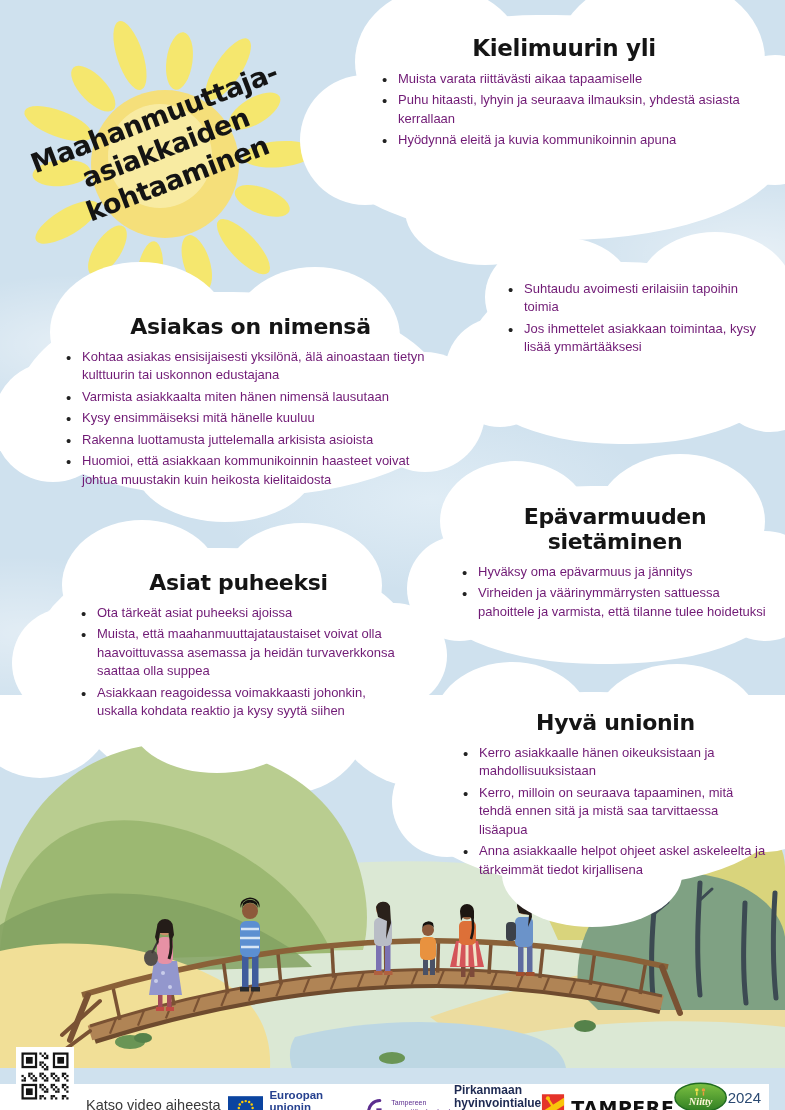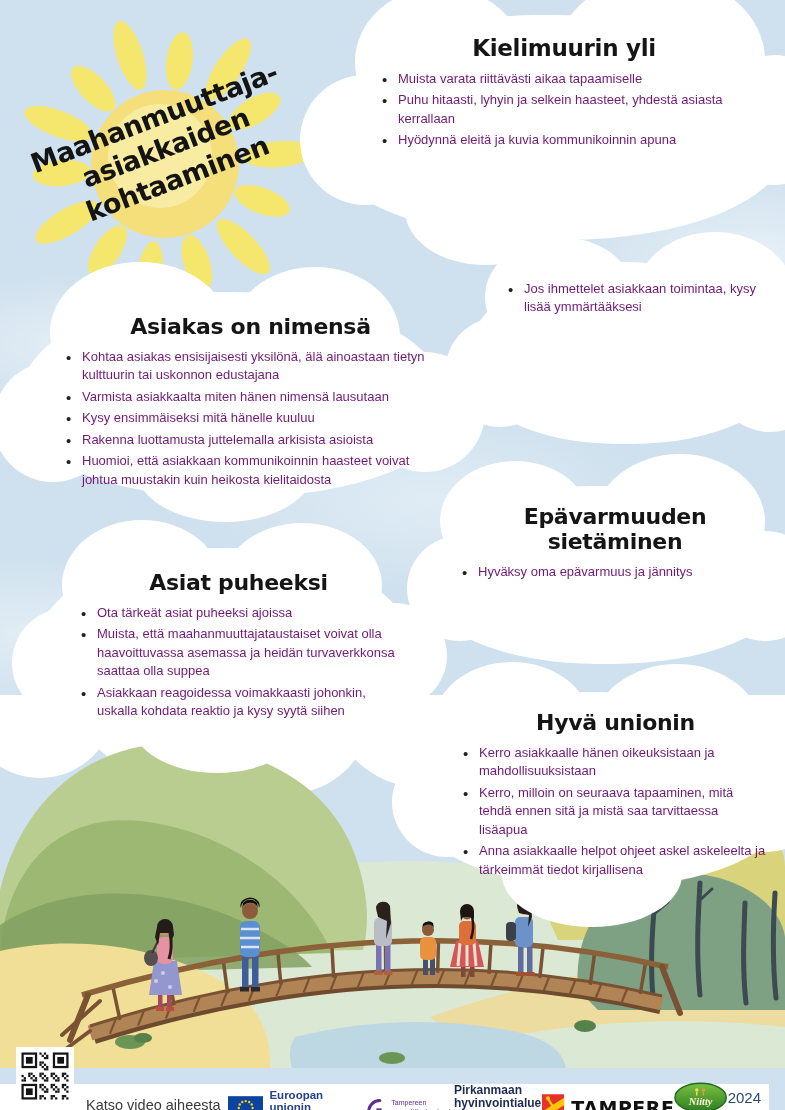--- a/index.html
+++ b/index.html
@@ -252,34 +252,35 @@
     <i style="left:30px;top:-28px;width:170px;height:150px;"></i>
     <i style="left:230px;top:-40px;width:210px;height:170px;"></i>
     <i style="left:-25px;top:60px;width:130px;height:130px;"></i>
     <i style="left:390px;top:40px;width:120px;height:130px;"></i>
     <i style="left:80px;top:140px;width:160px;height:110px;"></i>
     <div class="body"></div>
     <div class="content" style="padding:20px 38px 0 56px;">
       <h2 style="font-size:23px;">Kielimuurin yli</h2>
       <ul>
           <li>Muista varata riittävästi aikaa tapaamiselle</li>
-          <li>Puhu hitaasti, lyhyin ja selkein haasteet, yhdestä asiasta kerrallaan</li>
+          <li>Puhu hitaasti, lyhyin ja seuraava ilmauksin, yhdestä asiasta kerrallaan</li>
           <li>Hyödynnä eleitä ja kuvia kommunikoinnin apuna</li>
         </ul>
     </div>
   </section>
 
   <section class="cloud" style="left:465px;top:262px;width:320px;height:182px;">
     <i style="left:20px;top:-25px;width:150px;height:120px;"></i>
     <i style="left:170px;top:-30px;width:160px;height:130px;"></i>
     <i style="left:-20px;top:55px;width:110px;height:110px;"></i>
     <i style="left:250px;top:60px;width:110px;height:110px;"></i>
     <div class="body"></div>
     <div class="content" style="padding:18px 12px 0 42px;">
       <ul>
+          <li>Suhtaudu avoimesti erilaisiin tapoihin toimia</li>
           <li>Jos ihmettelet asiakkaan toimintaa, kysy lisää ymmärtääksesi</li>
         </ul>
     </div>
   </section>
 
   <section class="cloud" style="left:15px;top:292px;width:435px;height:205px;">
     <i style="left:35px;top:-30px;width:180px;height:140px;"></i>
     <i style="left:215px;top:-25px;width:170px;height:140px;"></i>
     <i style="left:-22px;top:70px;width:120px;height:120px;"></i>
     <i style="left:350px;top:60px;width:120px;height:120px;"></i>
@@ -300,20 +301,21 @@
   <section class="cloud" style="left:425px;top:486px;width:360px;height:178px;">
     <i style="left:15px;top:-25px;width:150px;height:120px;"></i>
     <i style="left:170px;top:-32px;width:170px;height:135px;"></i>
     <i style="left:-18px;top:50px;width:105px;height:105px;"></i>
     <i style="left:285px;top:45px;width:110px;height:110px;"></i>
     <div class="body"></div>
     <div class="content" style="padding:18px 16px 0 36px;">
       <h2>Epävarmuuden sietäminen</h2>
       <ul>
           <li>Hyväksy oma epävarmuus ja jännitys</li>
+          <li>Virheiden ja väärinymmärrysten sattuessa pahoittele ja varmista, että tilanne tulee hoidetuksi</li>
         </ul>
     </div>
   </section>
 
   <section class="cloud" style="left:32px;top:548px;width:385px;height:190px;">
     <i style="left:30px;top:-28px;width:160px;height:130px;"></i>
     <i style="left:190px;top:-25px;width:160px;height:125px;"></i>
     <i style="left:-20px;top:60px;width:110px;height:110px;"></i>
     <i style="left:310px;top:55px;width:105px;height:105px;"></i>
     <i style="left:100px;top:125px;width:170px;height:100px;"></i>

